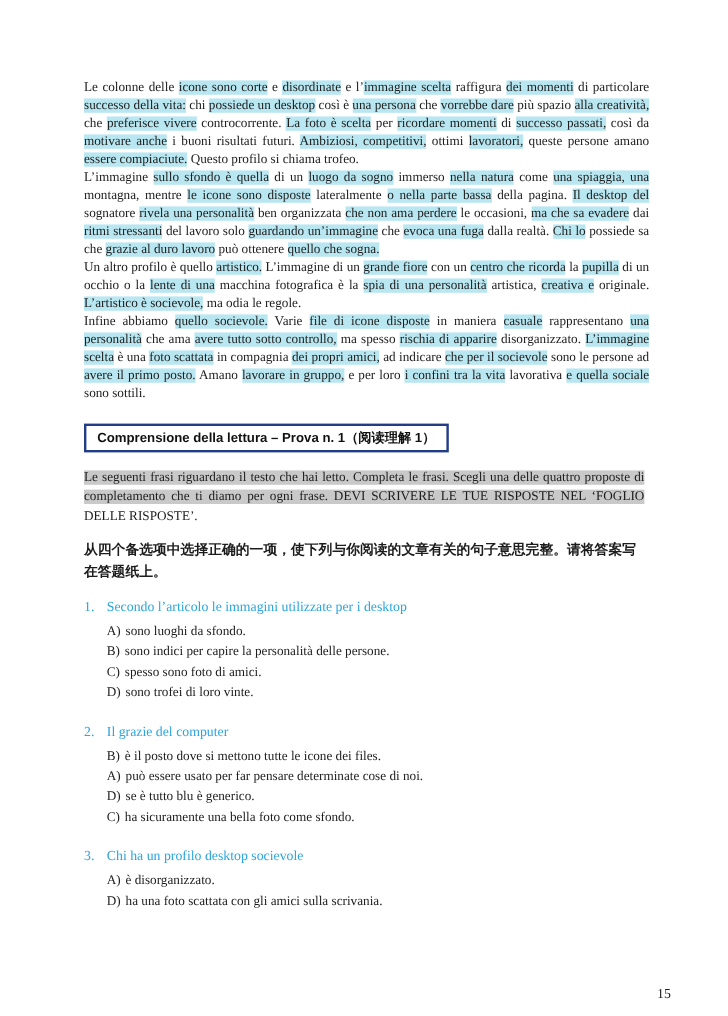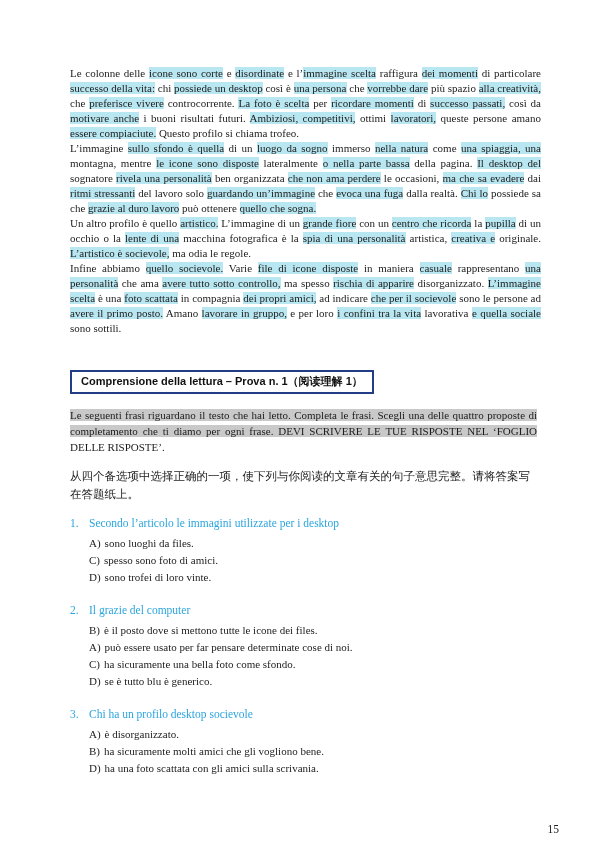--- a/index.html
+++ b/index.html
@@ -22,21 +22,21 @@
     margin: 0;
     font-size: 11px;
     line-height: 15px;
     text-align: justify;
   }
   .reading .seg-hl {
     background: var(--cyan-highlight, #b9e7f1);
     margin-top: 40px;
   }
   .section-header-row {
-    margin-top: 34px;
+    margin-top: 17px;
   }
   .section-header {
     display: inline-block;
     border: 2px solid var(--header-border, #223c85);
     padding: 2px 9px 3px 9px;
     font-family: "Liberation Sans", sans-serif;
     font-weight: bold;
     font-size: 11px;
     color: #111111;
   }
@@ -47,20 +47,21 @@
     text-align: justify;
   }
   .instruction .seg-hl {
     background: var(--gray-highlight, #c9c9c9);
   }
   .zh {
     margin: 12px 0 0 0;
     font-family: "Liberation Sans", sans-serif;
     font-size: 11.5px;
     line-height: 18px;
+    font-weight: bold;
   }
   .questions {
     margin-top: 14px;
   }
   .question {
     margin-bottom: 18px;
   }
   .q-head {
     font-family: Liberation Serif, serif;
     font-size: 11.5px;
@@ -110,45 +111,45 @@
 
   <p class="zh">从四个备选项中选择正确的一项，使下列与你阅读的文章有关的句子意思完整。请将答案写在答题纸上。</p>
 
   <section class="questions">
 
     <div class="question">
       <div class="q-head">
         <span class="q-num">1.</span><span class="q-prompt">Secondo l’articolo le immagini utilizzate per i desktop</span>
       </div>
       <div class="options">
-        <div class="option"><span class="opt-label">A)</span><span class="opt-text">sono luoghi da files.</span></div>
+        <div class="option"><span class="opt-label">A)</span><span class="opt-text">sono luoghi da sfondo.</span></div>
+        <div class="option"><span class="opt-label">B)</span><span class="opt-text">sono indici per capire la personalità delle persone.</span></div>
         <div class="option"><span class="opt-label">C)</span><span class="opt-text">spesso sono foto di amici.</span></div>
         <div class="option"><span class="opt-label">D)</span><span class="opt-text">sono trofei di loro vinte.</span></div>
       </div>
     </div>
 
     <div class="question">
       <div class="q-head">
         <span class="q-num">2.</span><span class="q-prompt">Il grazie del computer</span>
       </div>
       <div class="options">
         <div class="option"><span class="opt-label">B)</span><span class="opt-text">è il posto dove si mettono tutte le icone dei files.</span></div>
         <div class="option"><span class="opt-label">A)</span><span class="opt-text">può essere usato per far pensare determinate cose di noi.</span></div>
+        <div class="option"><span class="opt-label">D)</span><span class="opt-text">se è tutto blu è generico.</span></div>
         <div class="option"><span class="opt-label">C)</span><span class="opt-text">ha sicuramente una bella foto come sfondo.</span></div>
-        <div class="option"><span class="opt-label">D)</span><span class="opt-text">se è tutto blu è generico.</span></div>
       </div>
     </div>
 
     <div class="question">
       <div class="q-head">
         <span class="q-num">3.</span><span class="q-prompt">Chi ha un profilo desktop socievole</span>
       </div>
       <div class="options">
         <div class="option"><span class="opt-label">A)</span><span class="opt-text">è disorganizzato.</span></div>
-        <div class="option"><span class="opt-label">B)</span><span class="opt-text">ha sicuramente molti amici che gli vogliono bene.</span></div>
         <div class="option"><span class="opt-label">D)</span><span class="opt-text">ha una foto scattata con gli amici sulla scrivania.</span></div>
       </div>
     </div>
 
   </section>
 
   <div class="page-number">15</div>
 
 </div>
 

